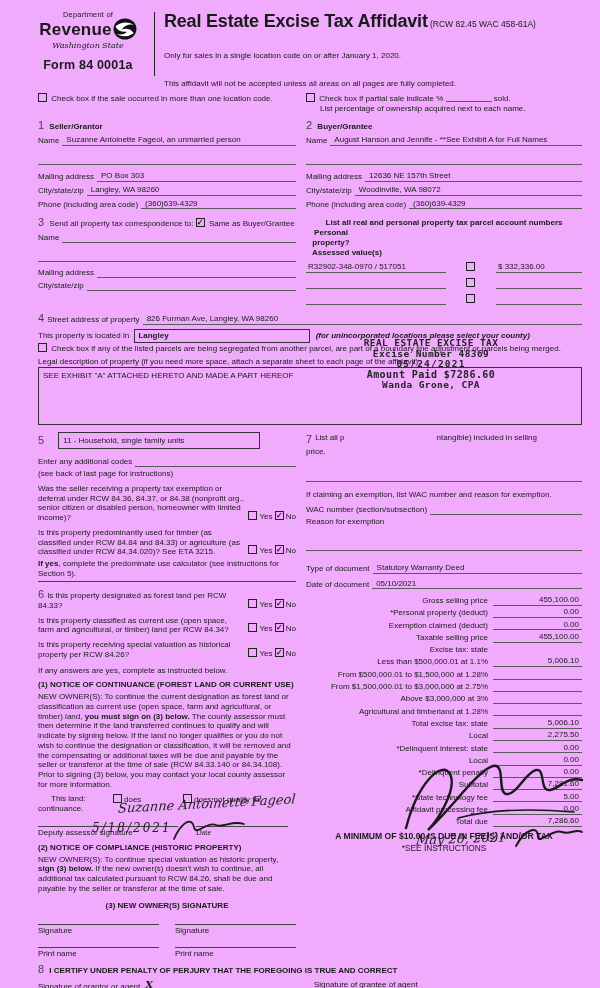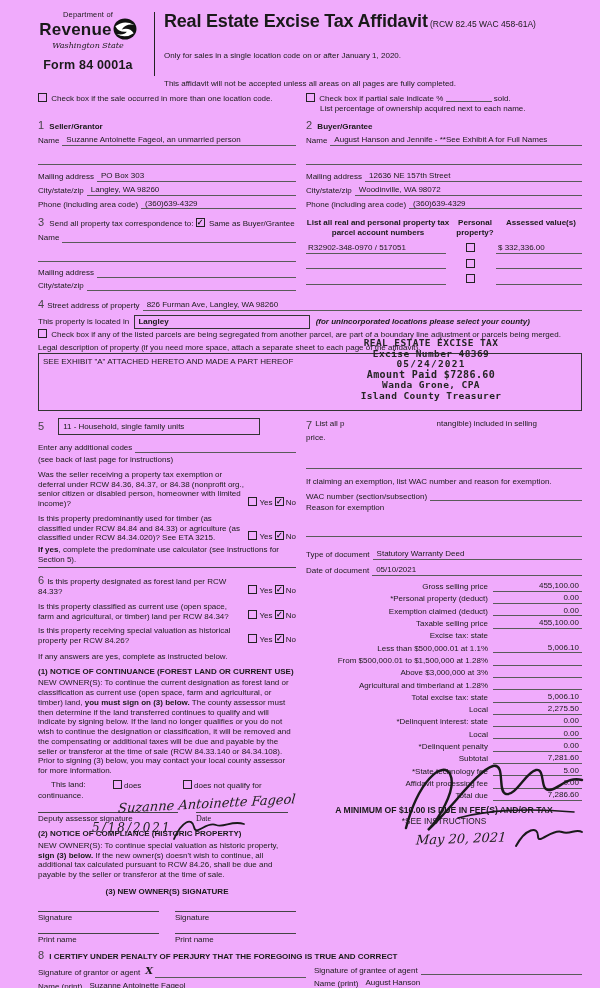--- a/index.html
+++ b/index.html
@@ -28,21 +28,21 @@
   .lbl{white-space:nowrap;margin-right:3px;}
   .val{flex:1;border-bottom:1px solid #5a5a5a;padding:0 2px 0 4px;white-space:nowrap;min-height:9px;}
   .cb{display:inline-block;width:7px;height:7px;border:1px solid #222;font-size:8px;line-height:7px;
       text-align:center;vertical-align:-1px;color:#111;font-weight:bold;overflow:hidden;margin-right:2px;}
   .checksrow{display:flex;padding:5px 18px 0 38px;}
   .checksrow .cleft{width:268px;}
   .checksrow .cright{flex:1;}
   .inline-line{display:inline-block;width:46px;border-bottom:1px solid #5a5a5a;vertical-align:-1px;}
   
   .ptable{margin-top:9px;}
-  .phead{display:flex;font-weight:bold;text-align:center;}
+  .phead{display:flex;font-weight:bold;text-align:center;flex-direction:column;}
   .phead .c1{flex:1;}
   .phead .c2{width:50px;}
   .phead .c3{width:82px;}
   .prow{display:flex;align-items:flex-end;margin-top:5px;}
   .prow .c1{flex:1;border-bottom:1px solid #5a5a5a;padding:0 2px;min-height:9px;}
   .prow .c2{width:50px;text-align:center;}
   .prow .c3{width:82px;border-bottom:1px solid #5a5a5a;text-align:left;padding:0 2px;min-height:9px;}
   
   .sec4{padding:3px 18px 0 38px;}
   .located-box{display:inline-block;width:168px;border:1px solid #333;padding:1px 3px;margin:0 3px;font-weight:bold;}
@@ -252,21 +252,20 @@
       <span>SEE EXHIBIT "A" ATTACHED HERETO AND MADE A PART HEREOF</span>
     </div>
   </div>
 
   <div class="stamp">
     <div>REAL ESTATE EXCISE TAX</div>
     <div>Excise Number 48369</div>
     <div style="letter-spacing:1.2px;">05/24/2021</div>
     <div style="font-size:10px;">Amount Paid $7286.60</div>
     <div>Wanda Grone, CPA</div>
-    <div>Island County Treasurer</div>
   </div>
 
   <div class="cols" style="margin-top:3px;">
 
     <div class="lcol">
       <div class="code-row">
         <span class="secnum" style="margin-right:14px;">5</span>
         <span class="code-box">11 - Household, single family units</span>
       </div>
       <div class="fl" style="margin-top:8px;">
@@ -402,20 +401,24 @@
         <div class="feerow">
             <span class="feelbl">Excise tax: state</span>
             <span class="feeval noline"></span>
           </div>
         <div class="feerow">
             <span class="feelbl">Less than $500,000.01 at 1.1%</span>
             <span class="feeval">5,006.10</span>
           </div>
         <div class="feerow">
             <span class="feelbl">From $500,000.01 to $1,500,000 at 1.28%</span>
+            <span class="feeval"></span>
+          </div>
+        <div class="feerow">
+            <span class="feelbl">From $1,500,000.01 to $3,000,000 at 2.75%</span>
             <span class="feeval"></span>
           </div>
         <div class="feerow">
             <span class="feelbl">Above $3,000,000 at 3%</span>
             <span class="feeval"></span>
           </div>
         <div class="feerow">
             <span class="feelbl">Agricultural and timberland at 1.28%</span>
             <span class="feeval"></span>
           </div>

